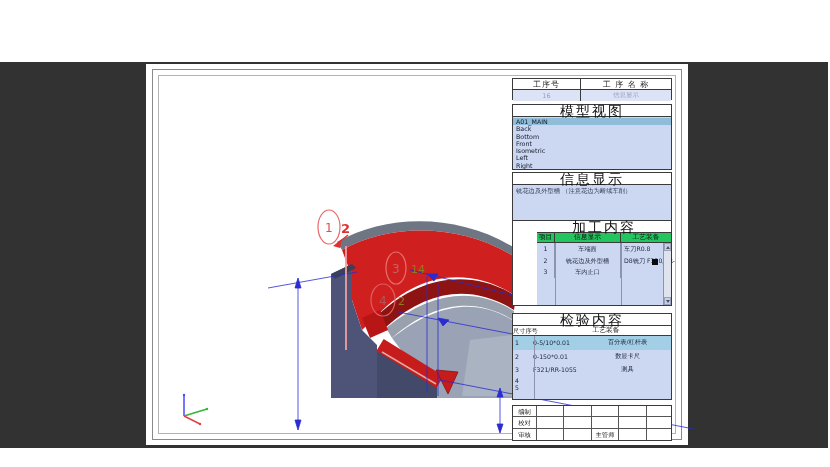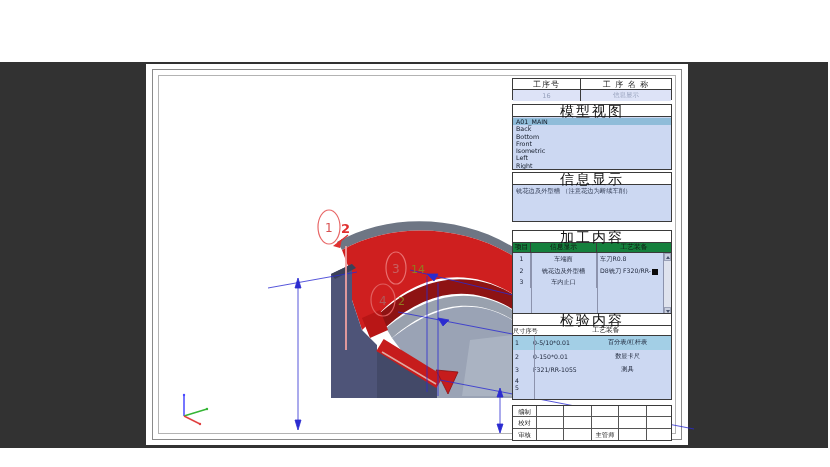--- a/index.html
+++ b/index.html
@@ -31,22 +31,22 @@
   .mv-panel { left:512px; top:104px; width:160px; height:66px; }
   .mv-list { height:52px; background:#ccd8f2; overflow:hidden; padding-top:1px; }
   .mv-item { height:7.3px; line-height:7.3px; padding-left:3px; font-size:6.3px; color:#101826; }
   .mv-item.sel { background:#8fbcd9; }
 
   
   .info-panel { left:512px; top:172px; width:160px; height:50px; }
   .info-body { height:36px; background:#ccd8f2; padding:2px 3px; font-size:6.3px; color:#333d55; line-height:8px; }
 
   
-  .mach-panel { left:512px; top:230px; width:160px; height:86px; }
-  .mach-head { display:grid; grid-template-columns:18px 66px 1fr; height:10px; background:#15803d; border-bottom:1px solid #3a3a3a; }
+  .mach-panel { left:512px; top:220px; width:160px; height:86px;padding-left:24px; }
+  .mach-head { display:grid; grid-template-columns:18px 66px 1fr; height:10px; background:#22c55e; border-bottom:1px solid #3a3a3a; }
   .mach-head > div { border-right:1px solid #3a3a3a; text-align:center; line-height:9px;
                      font-family:"DejaVu Serif", serif; font-size:6.8px; }
   .mach-head > div:last-child { border-right:none; }
   .mach-body { position:relative; height:62px; background:#ccd8f2; }
   .mach-row { display:grid; grid-template-columns:18px 66px 1fr; height:11.5px; }
   .mach-row > div { line-height:11.5px; font-size:6.2px; color:#1c2438; }
   .mach-no { text-align:center; border-right:1px solid #8c93ad; }
   .mach-content { text-align:center; border-right:1px solid #8c93ad; }
   .mach-equip { padding-left:3px; position:relative; white-space:nowrap; }
   .mach-colline { position:absolute; top:0; bottom:0; width:0; border-right:1px solid #8c93ad; }

